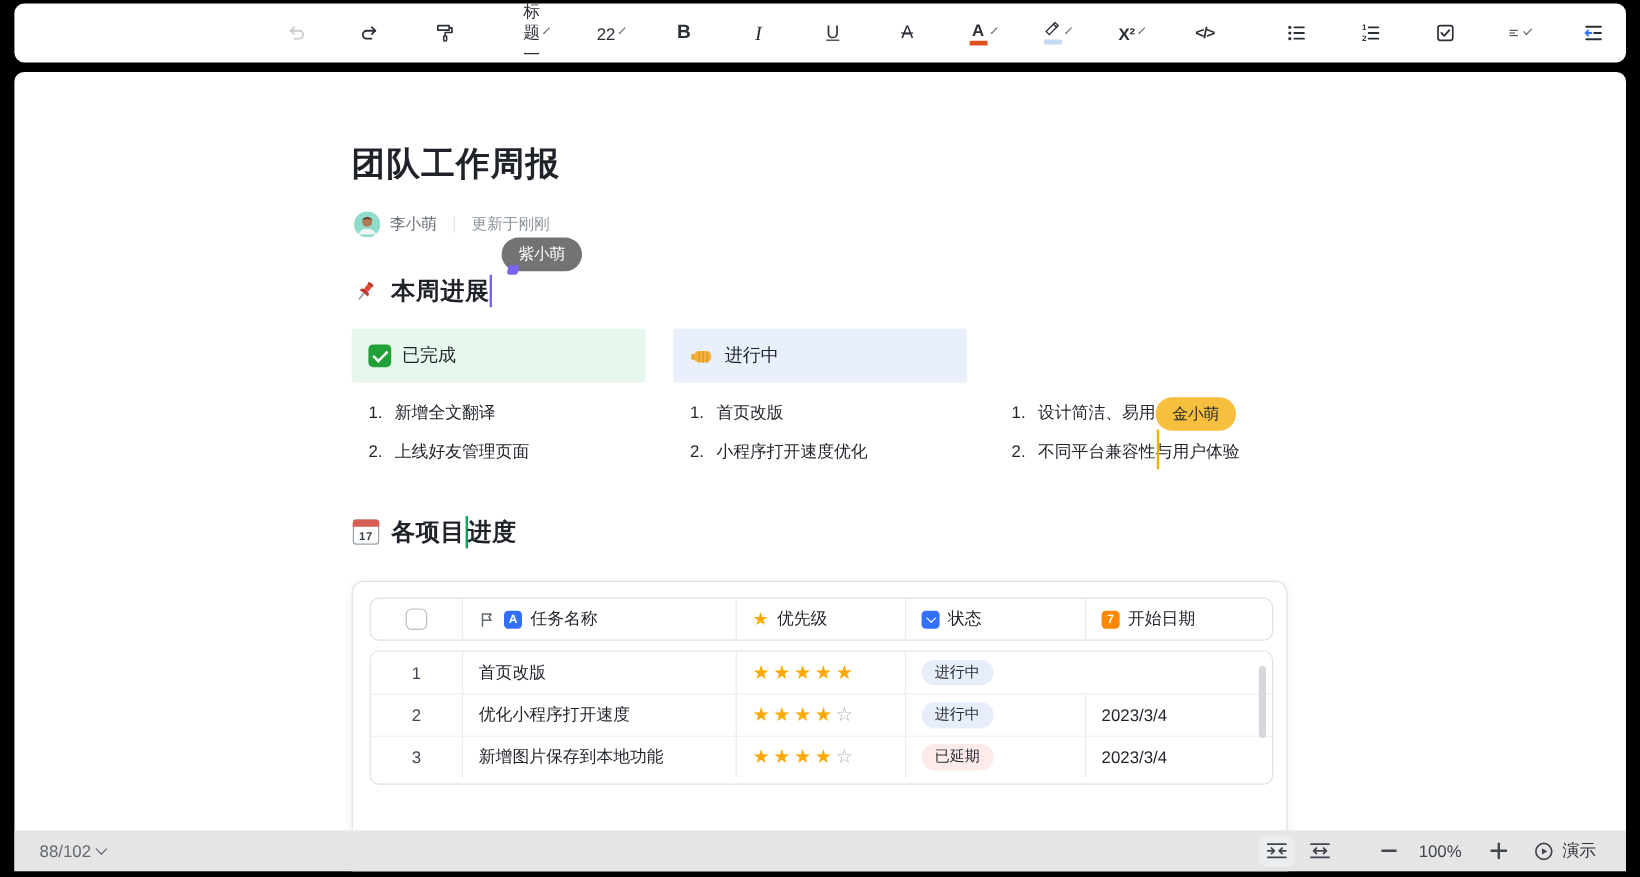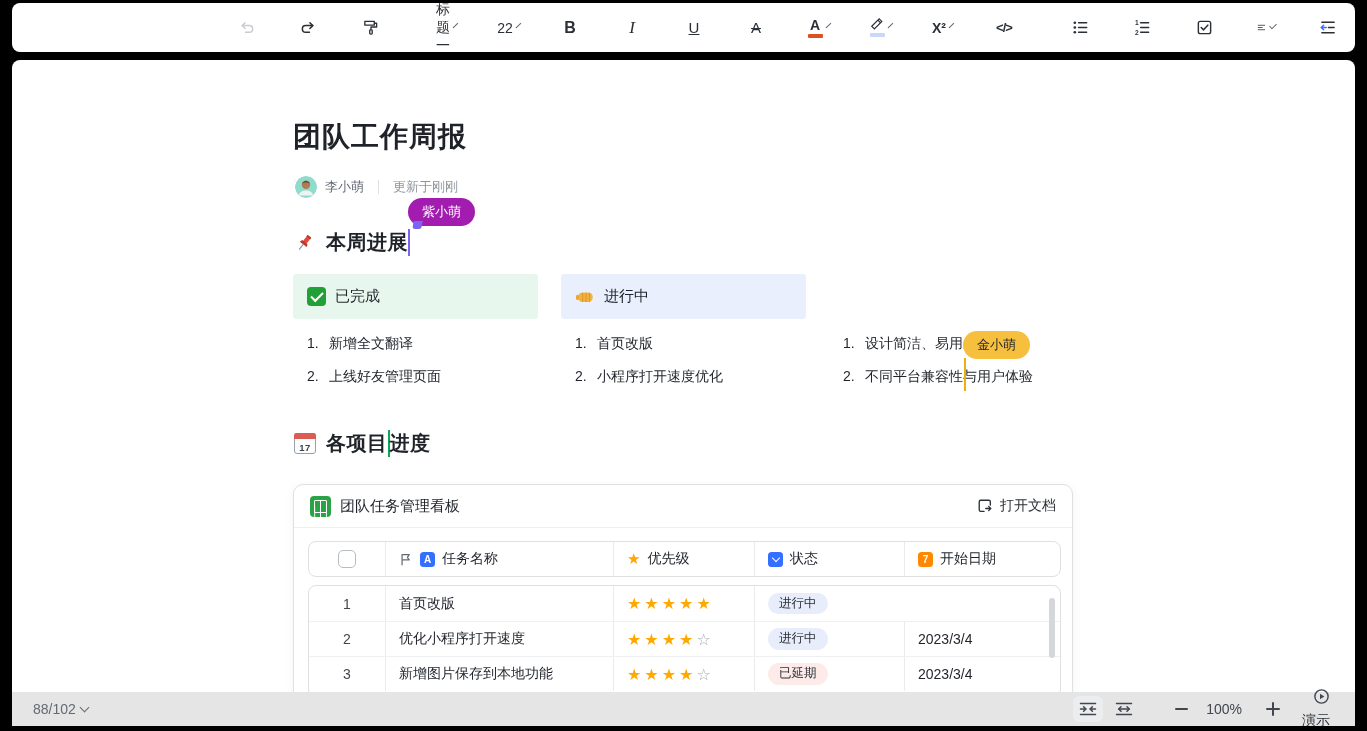--- a/index.html
+++ b/index.html
@@ -39,21 +39,21 @@
   .doc { position:absolute; left:281px; top:0; width:800px; height:100%; }
 
   .doc-title { position:absolute; top:58px; left:0; font-size:28px; font-weight:800; letter-spacing:1px; }
   .author-row { position:absolute; top:116px; left:2px; display:flex; align-items:center; font-size:13px; color:#646a73; }
   .avatar { width:22px; height:22px; border-radius:50%; overflow:hidden; margin-right:8px; }
   .author-sep { width:1px; height:14px; background:#dee0e3; margin:0 14px; }
   .updated { color:#8f959e; }
 
   .cursor-badge { position:absolute; height:28px; padding:0 14px; border-radius:14px;
     display:flex; align-items:center; font-size:13px; z-index:4; }
-  .badge-purple { left:115px; top:138px; background:#a21caf; color:#fff; }
+  .badge-purple { left:125px; top:138px; background:#737373; color:#fff; }
   .badge-purple::after { content:""; position:absolute; left:5px; bottom:-3px; width:9px; height:8px;
     background:#7c64f2; border-radius:0 0 2px 3px; transform:skewX(-12deg); }
   .badge-yellow { left:670px; top:271px; background:#f6bf3e; color:#1f2329; }
   .caret-line { position:absolute; width:2px; z-index:3; }
   .caret-yellow { left:671px; top:298px; height:33px; background:#eab10e; }
 
   .h2 { position:absolute; left:1px; display:flex; align-items:center; font-size:20px; font-weight:800; letter-spacing:0.5px; }
   .h2-icon { margin-right:10px; display:flex; }
   .h2-1 { top:169px; }
   .h2-2 { top:370px; }
@@ -140,21 +140,21 @@
   .sb-btn { display:flex; align-items:center; justify-content:center; height:26px; min-width:30px;
     border-radius:6px; margin-left:6px; cursor:pointer; color:#41464f; }
   .sb-btn.active { background:#ebedef; }
   .sb-sep { width:1px; height:18px; background:#e2e4e7; margin:0 10px; }
   .zoom-val { color:#41464f; margin:0 10px; }
   .minus-glyph { width:13px; height:2px; background:#41464f; border-radius:1px; }
   .plus-glyph { position:relative; width:14px; height:14px; }
   .plus-glyph::before, .plus-glyph::after { content:""; position:absolute; background:#41464f; border-radius:1px; }
   .plus-glyph::before { left:0; top:6px; width:14px; height:2px; }
   .plus-glyph::after { left:6px; top:0; width:2px; height:14px; }
-  .present { display:flex; align-items:flex-end; gap:7px; color:#2b2f36; margin-left:14px; cursor:pointer;flex-direction:column; }
+  .present { display:flex; align-items:center; gap:7px; color:#2b2f36; margin-left:14px; cursor:pointer; }
 </style>
 </head>
 <body>
 
 <div class="stage">
 
   <div class="toolbar">
     <div class="tbtn disabled">
       <svg width="17" height="17" viewBox="0 0 18 18" fill="none" stroke="#c9ccd1" stroke-width="1.6" stroke-linecap="round" stroke-linejoin="round">
           <path d="M4.5 7h7.5a3.5 3.5 0 0 1 0 7H8"></path>
@@ -386,31 +386,20 @@
               <span class="cal-top"></span>
               <span class="cal-num">17</span>
             </span>
         </span>
         <span>各项目</span>
         <span class="inline-caret" style="background:#0aa858;"></span>
         <span>进度</span>
       </div>
 
       <div class="board">
-        <div class="board-head">
-          <span class="sheet-icon"></span>
-          <span class="board-title">团队任务管理看板</span>
-          <span class="open-doc">
-            <svg width="16" height="16" viewBox="0 0 18 18" fill="none" stroke="#2b2f36" stroke-width="1.5" stroke-linecap="round" stroke-linejoin="round">
-                <path d="M15 8V4.2A1.7 1.7 0 0 0 13.3 2.5H4.2A1.7 1.7 0 0 0 2.5 4.2v9.1a1.7 1.7 0 0 0 1.7 1.7H8"></path>
-                <path d="M9.8 11.8h5.7m0 0-2.4-2.4m2.4 2.4-2.4 2.4"></path>
-              </svg>
-            <span>打开文档</span>
-          </span>
-        </div>
 
         <div class="tbl-wrap">
 
           <div class="tbl-head">
             <div class="cell c0">
               <span class="hd-checkbox"></span>
             </div>
             <div class="cell c1">
               <span class="flag-icon">
                 <svg width="14" height="15" viewBox="0 0 16 16" fill="none" stroke="#646a73" stroke-width="1.4" stroke-linejoin="round">

